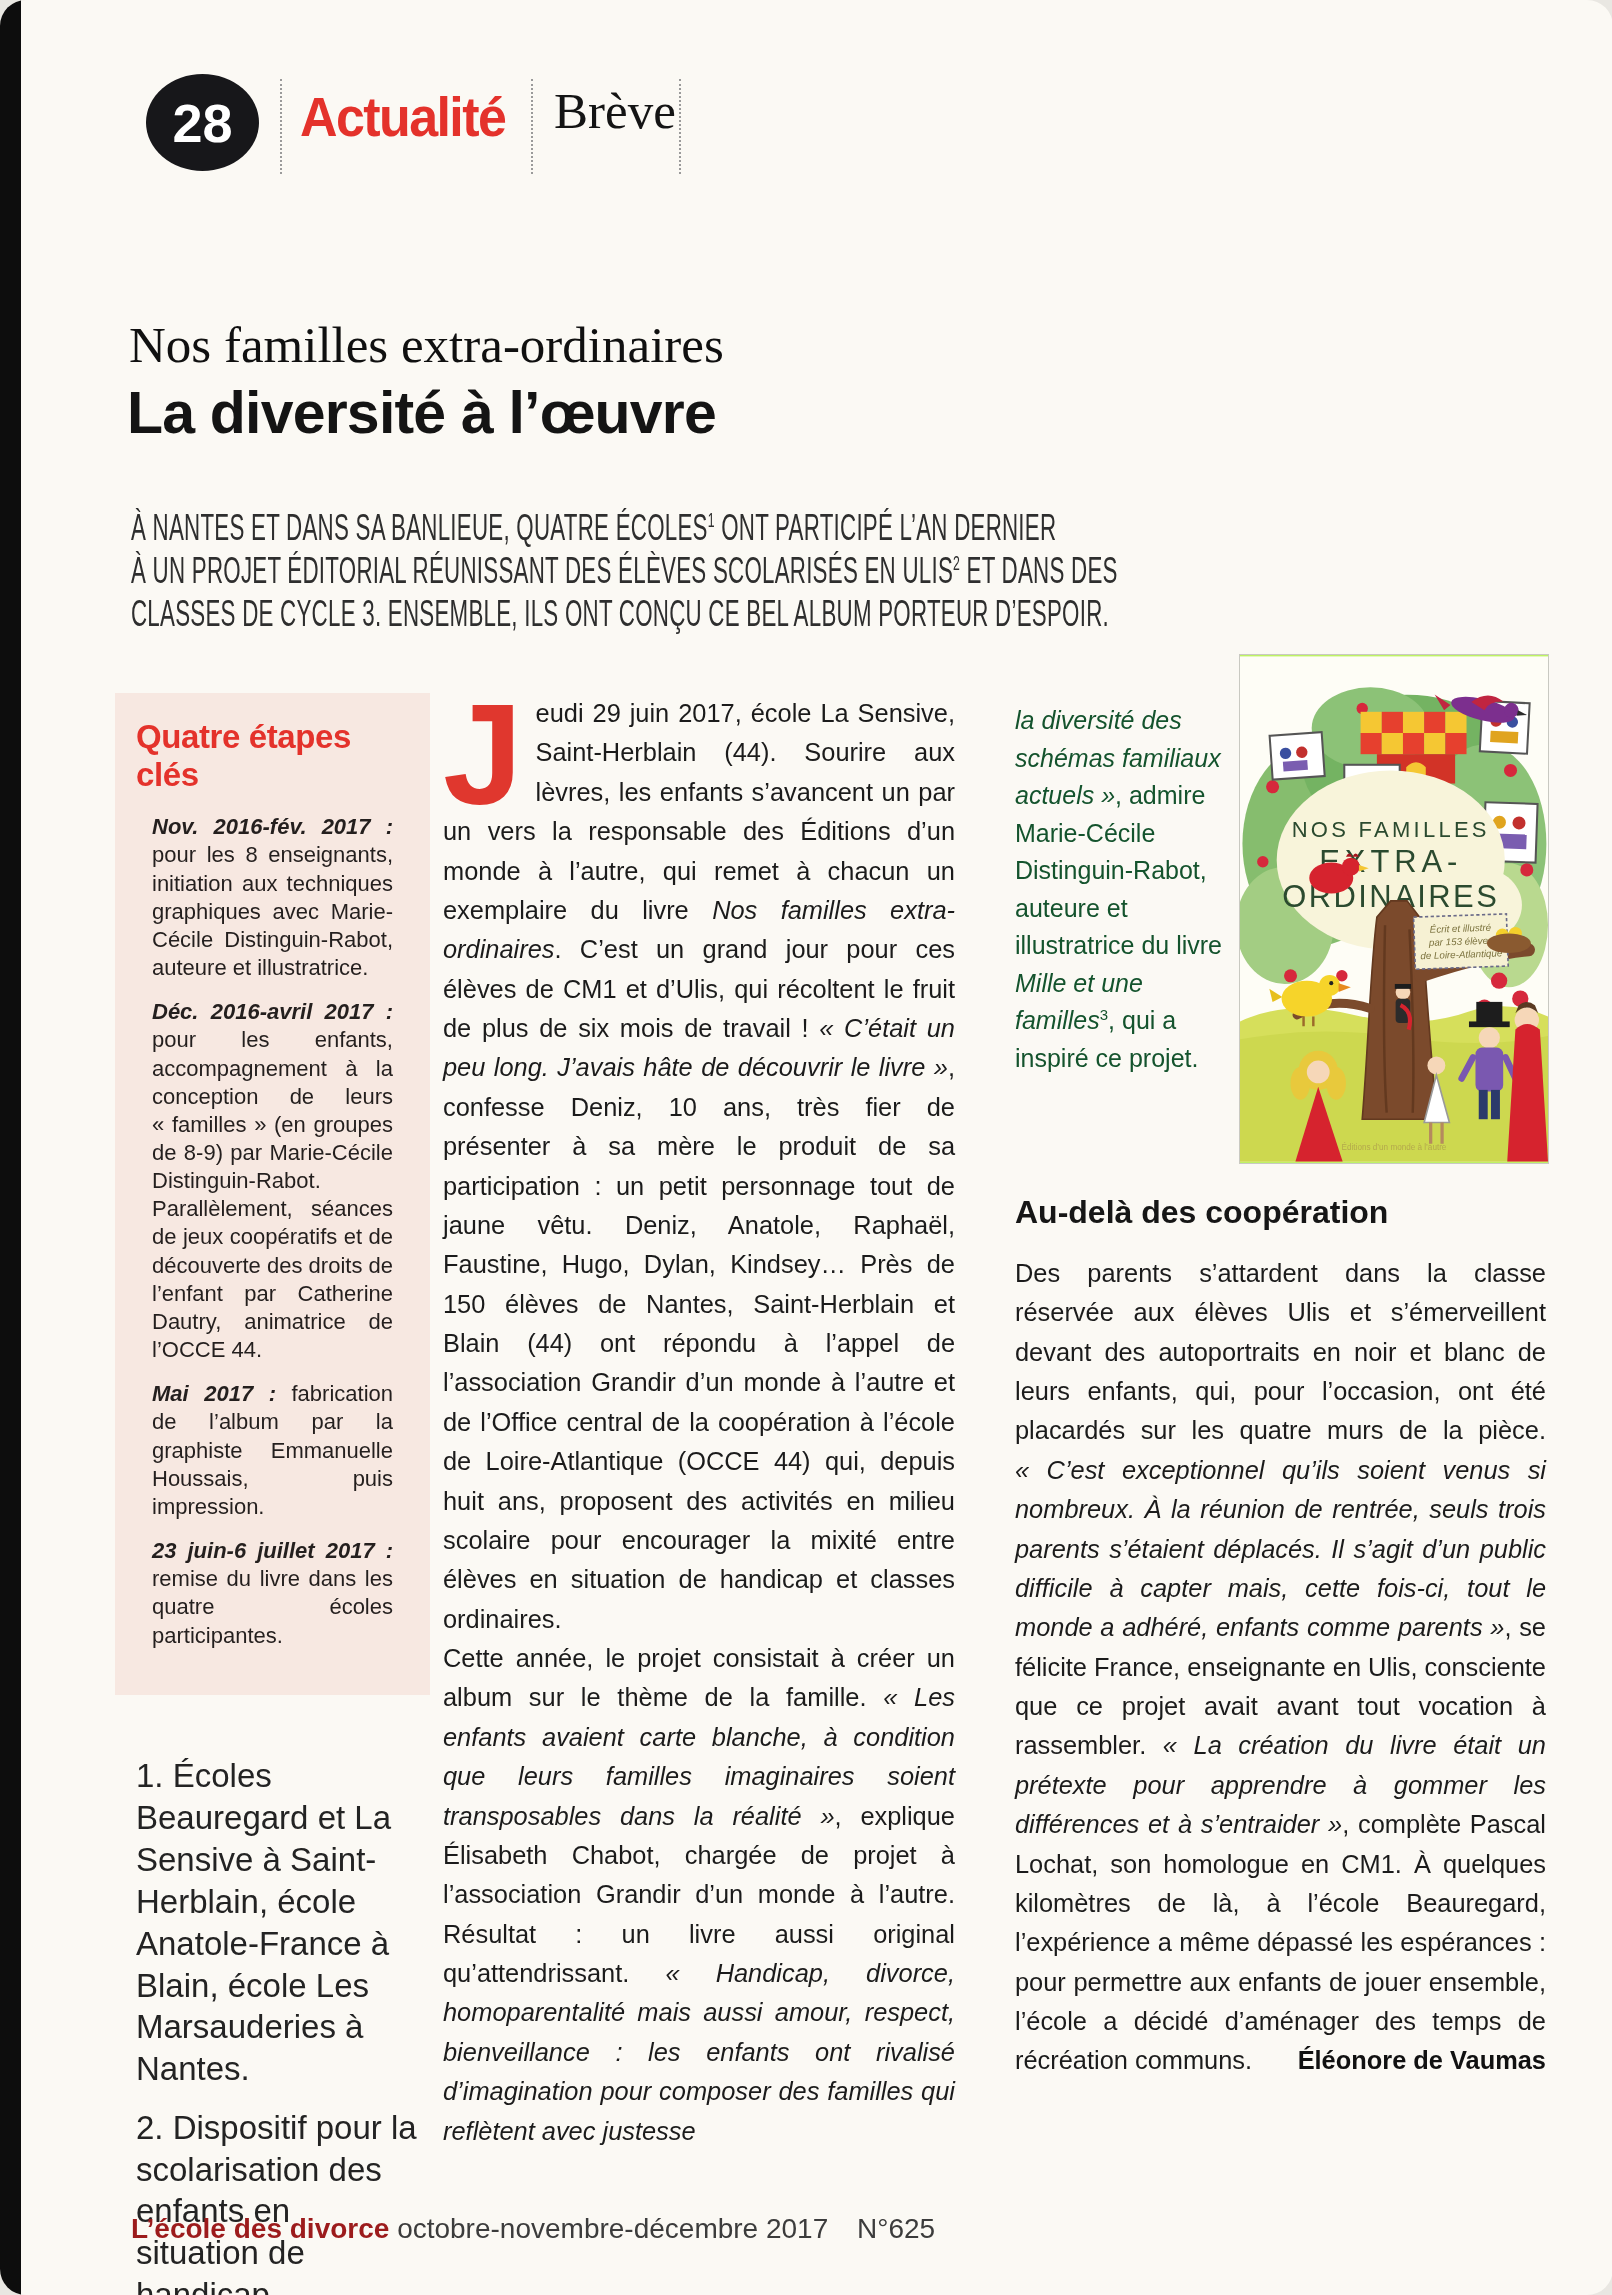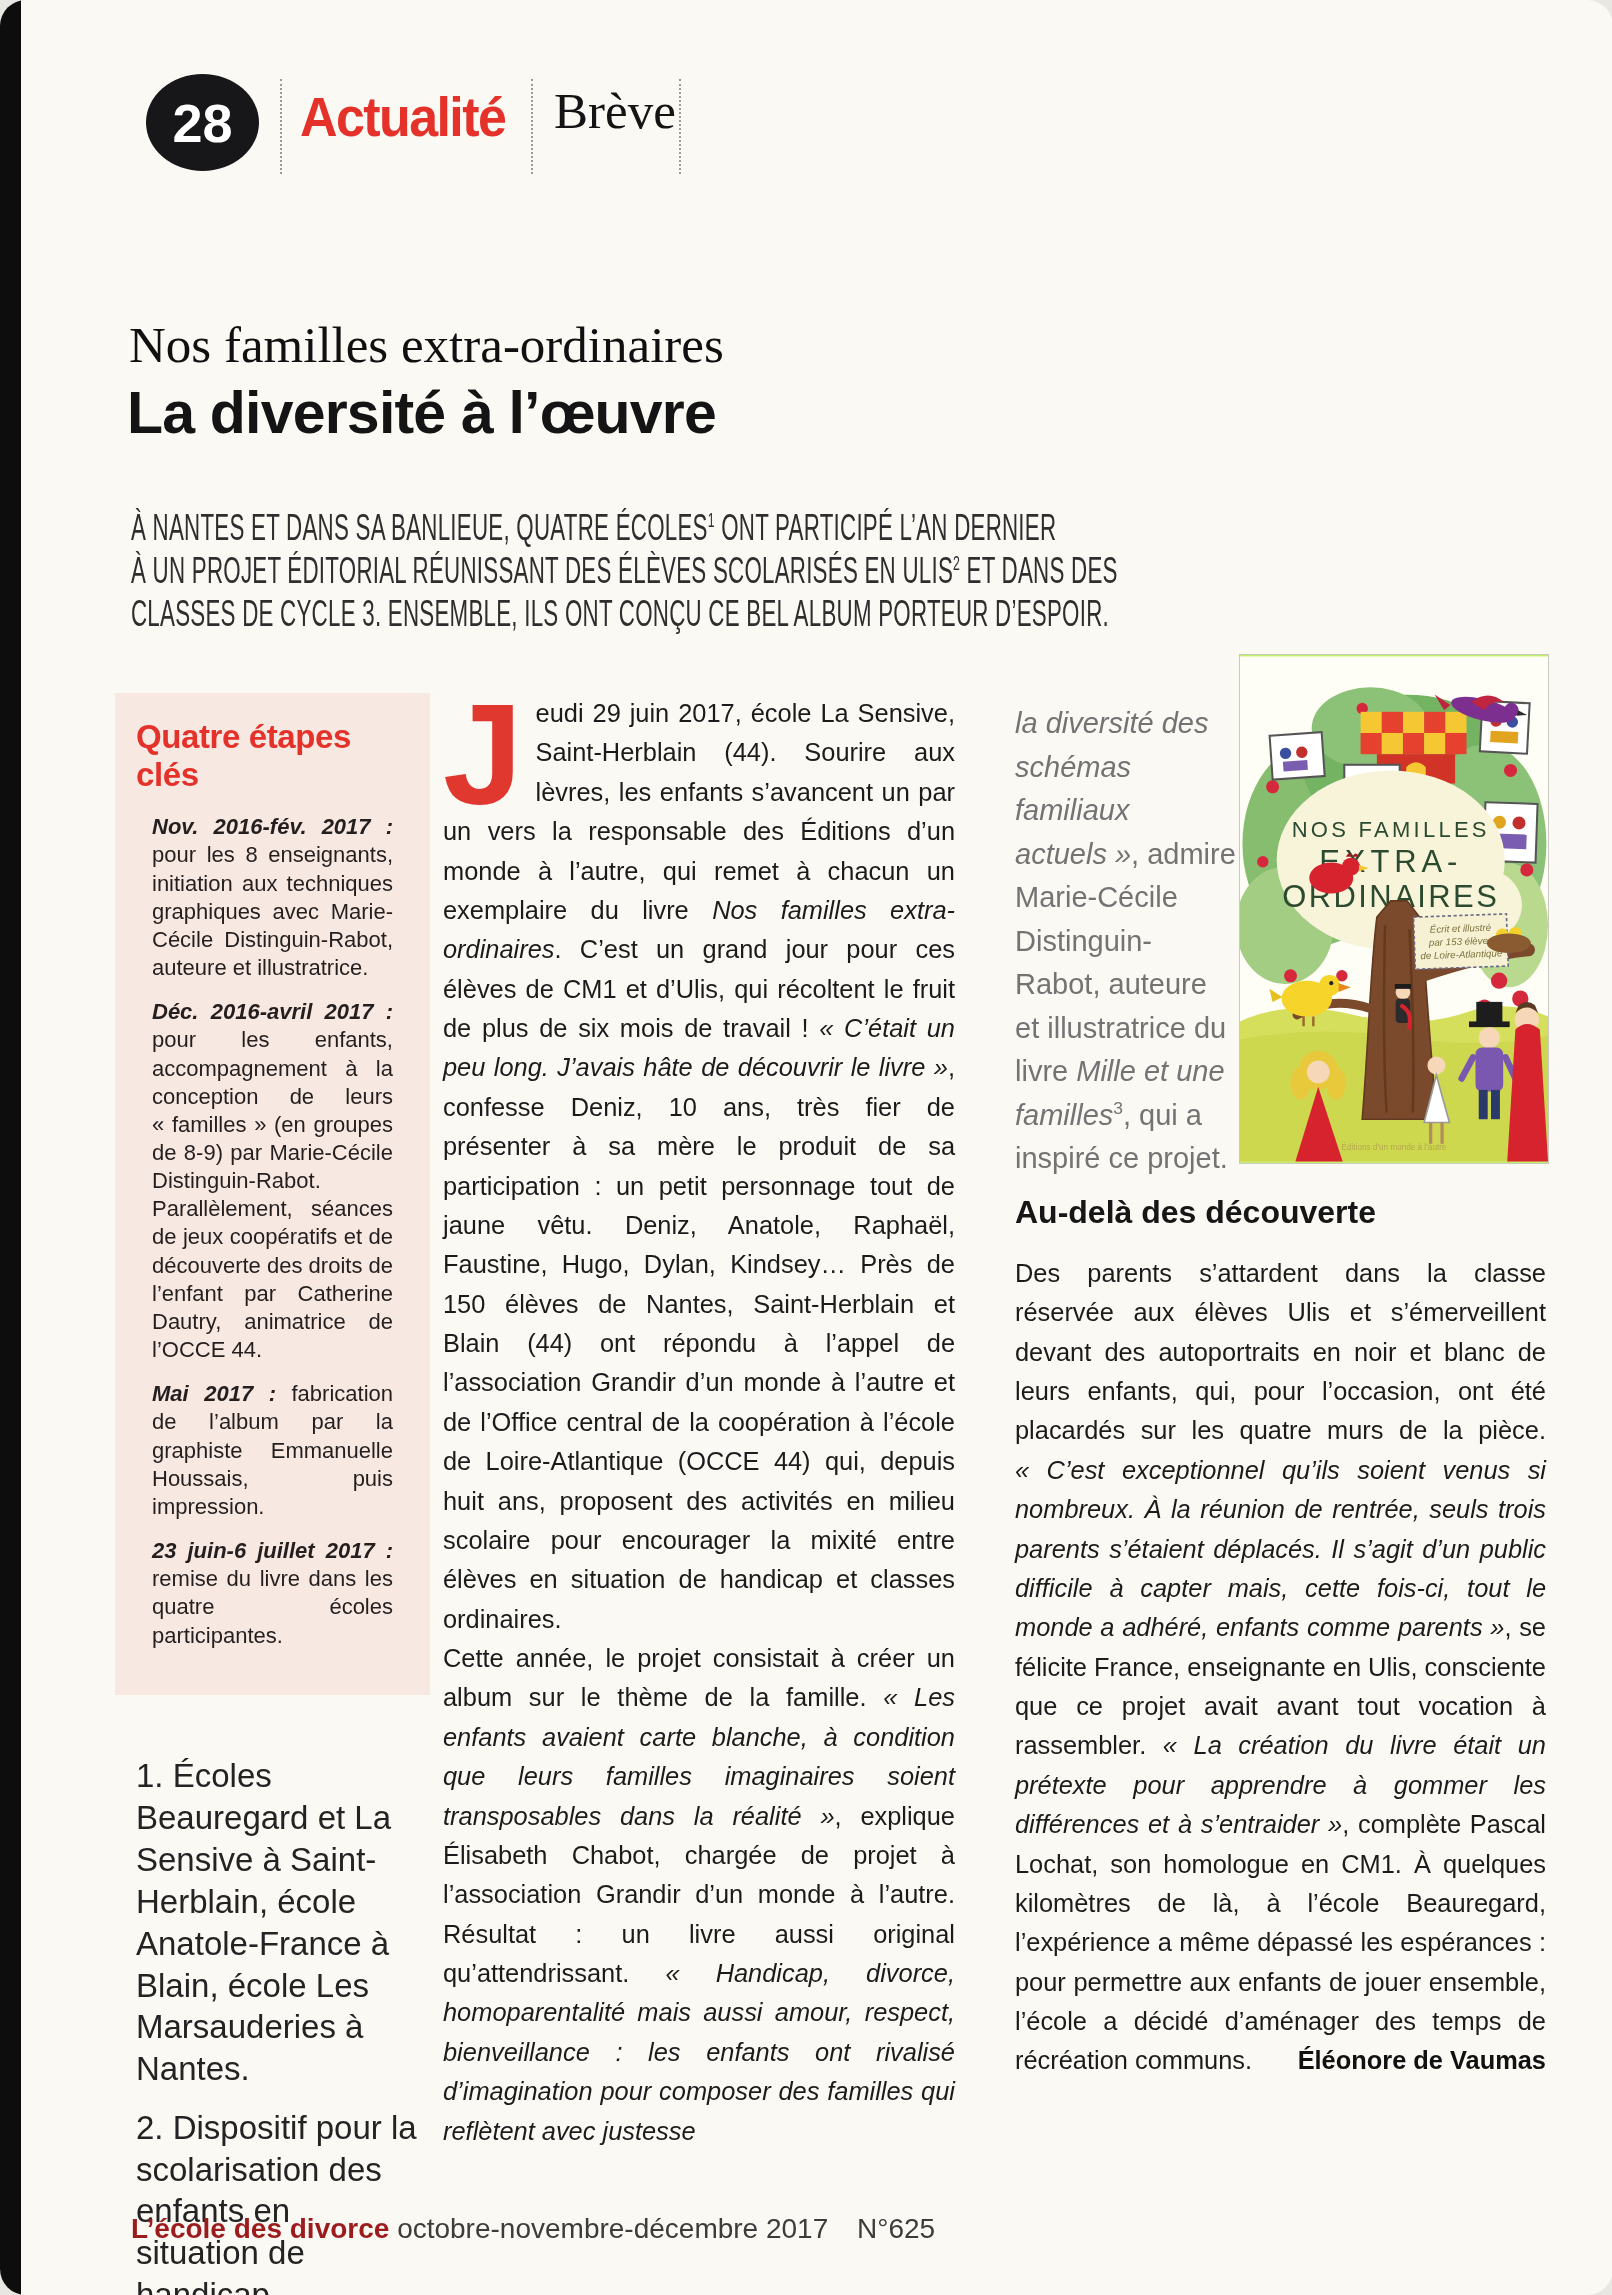--- a/index.html
+++ b/index.html
@@ -29,21 +29,21 @@
   .sidebar .date{font-weight:bold;font-style:italic;}
 
   
   .footnotes{position:absolute;left:136px;top:1755px;width:282px;font-size:33px;line-height:1.27;color:#232323;}
   .footnotes p{margin:0 0 16.4px;}
 
   
   .col-mid{position:absolute;left:443px;top:694px;width:512px;font-size:25.4px;line-height:1.55;text-align:justify;color:#1b1b1b;}
   .col-mid p{margin:0;}
   .dropcap{float:left;color:#e0372e;font-size:143px;line-height:0.72;font-weight:bold;margin:9.8px 13px 0 0;}
-  .col-right-narrow{position:absolute;left:1015px;top:702px;width:221px;font-size:29px;line-height:1.5;text-align:left;color:#737373;}
+  .col-right-narrow{position:absolute;left:1015px;top:702px;width:221px;font-size:25px;line-height:1.5;text-align:left;color:#14532d;}
   .col-right-narrow p{margin:0;}
   .col-right{position:absolute;left:1015px;top:1188px;width:531px;font-size:25.4px;line-height:1.55;text-align:justify;color:#1b1b1b;}
   .col-right h4{margin:0 0 16.4px;font-size:32px;font-weight:bold;color:#161616;}
   .col-right p{margin:0;}
   .byline{float:right;font-weight:bold;color:#111;padding-left:16.4px;}
   em{font-style:italic;}
   sup{font-size:0.6em;vertical-align:super;}
 
   
   .book{position:absolute;left:1239px;top:654px;width:310px;height:510px;margin:0;background:#bef264;border:1.6px solid #c9c9c2;box-sizing:border-box;}
@@ -244,21 +244,21 @@
         <circle cx="200" cy="412" r="9" fill="#f6d7b8"></circle>
         <rect x="190" y="402" width="20" height="6" fill="#1d1d1d"></rect>
         <rect x="191" y="420" width="18" height="30" rx="5" fill="#2b2b2b"></rect>
         <path d="M197,428 q16,8 10,30" stroke="#d6232e" stroke-width="5" fill="none"></path>
       </g>
       <text x="189" y="606" text-anchor="middle" font-family="Liberation Sans, sans-serif" font-size="10" fill="#b4a94c">Éditions d’un monde à l’autre</text>
     </svg>
   </figure>
 
   <div class="col-right">
-    <h4>Au-delà des découverte</h4>
+    <h4>Au-delà des coopération</h4>
     <p><span>Des parents s’attardent dans la classe réservée aux élèves Ulis et s’émerveillent devant des autoportraits en noir et blanc de leurs enfants, qui, pour l’occasion, ont été placardés sur les quatre murs de la pièce. </span><em>«&nbsp;C’est exceptionnel qu’ils soient venus si nombreux. À la réunion de rentrée, seuls trois parents s’étaient déplacés. Il s’agit d’un public difficile à capter mais, cette fois-ci, tout le monde a adhéré, enfants comme parents&nbsp;»</em><span>, se félicite France, enseignante en Ulis, consciente que ce projet avait avant tout vocation à rassembler. </span><em>«&nbsp;La création du livre était un prétexte pour apprendre à gommer les différences et à s’entraider&nbsp;»</em><span>, complète Pascal Lochat, son homologue en CM1. À quelques kilomètres de là, à l’école Beauregard, l’expérience a même dépassé les espérances&nbsp;: pour permettre aux enfants de jouer ensemble, l’école a décidé d’aménager des temps de récréation communs.</span><span class="byline">Éléonore de Vaumas</span></p>
   </div>
 
   <div class="page-footer">
     <span class="mag">L’école des divorce</span>
     <span class="issue">octobre-novembre-décembre 2017</span>
     <span class="issue-no">N°625</span>
   </div>
 </div>
 

